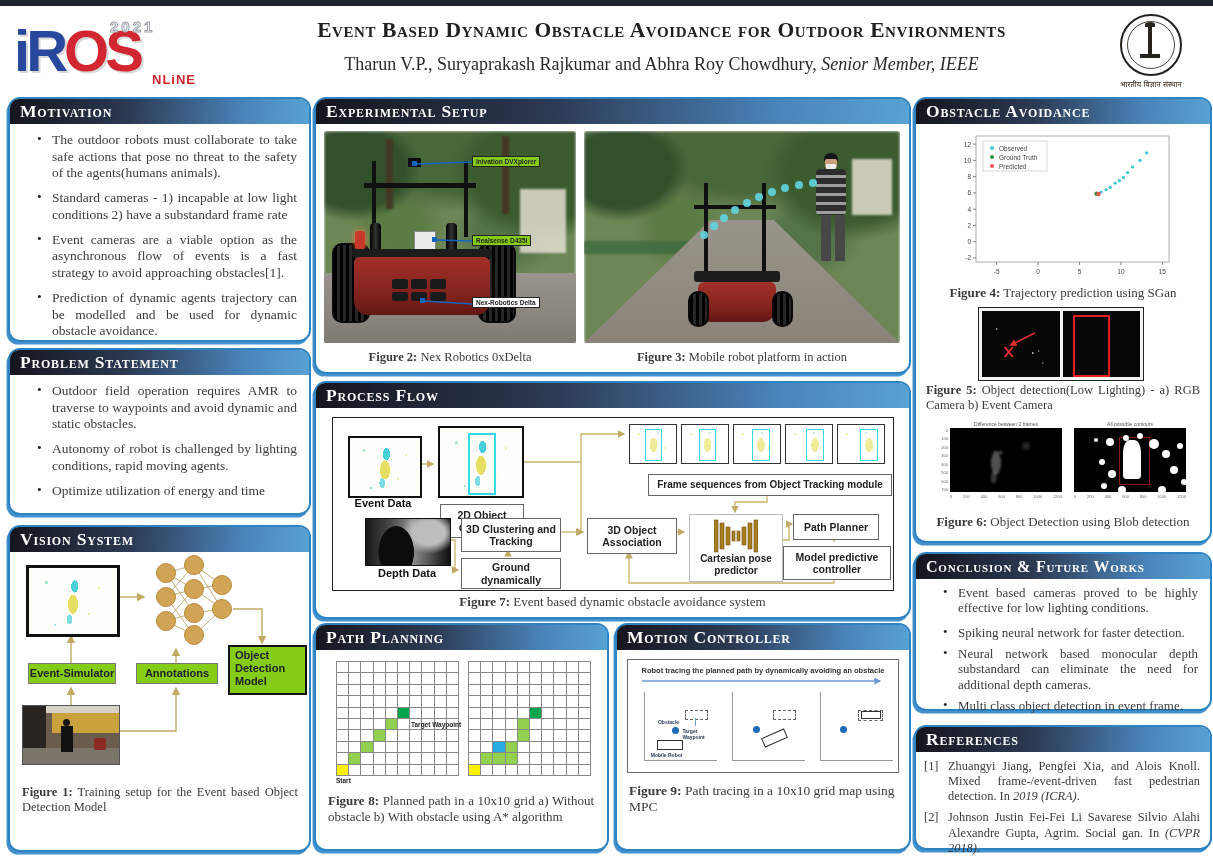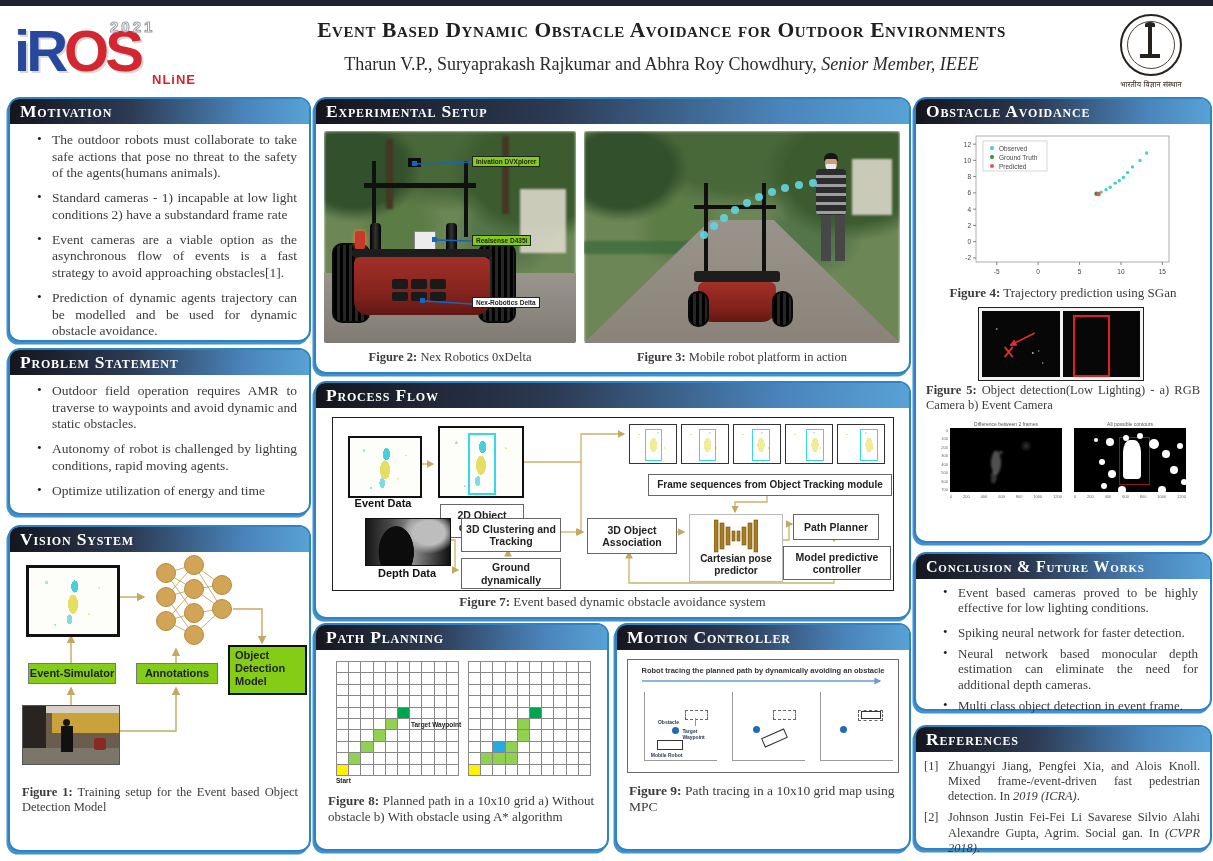--- a/index.html
+++ b/index.html
@@ -773,29 +773,32 @@
 
       <span>0</span>
           <span>200</span>
           <span>400</span>
           <span>600</span>
           <span>800</span>
           <span>1000</span>
           <span>1200</span>
         </div>
     </div>
+    <div class="cap ctr abs" style="left:0;top:415px;width:294px;font-size:13px;">
+      <span class="b">Figure 6:</span><span> Object Detection using Blob detection</span>
+    </div>
   </div>
 
   <div class="box" style="left:914px;top:552px;width:294px;height:155px;">
     <div class="box-hd" style="font-size:16px;">Conclusion &amp; Future Works</div>
     <ul class="bullets" style="font-size:13px;line-height:1.18;margin-top:6px;">
 
     <li style="margin-bottom:6px;"><span>Event based cameras proved to be highly effective for low lighting conditions.</span></li>
         <li style="margin-bottom:6px;margin-top:9px;"><span>Spiking neural network for faster detection.</span></li>
-        <li style="margin-bottom:6px;"><span>Neural network based monocular depth estimation can eliminate the need for additional depth cameras.</span></li>
+        <li style="margin-bottom:6px;"><span>Neural network based monocular depth substandard can eliminate the need for additional depth cameras.</span></li>
         <li style="margin-bottom:6px;"><span>Multi class object detection in event frame.</span></li>
       </ul>
   </div>
 
   <div class="box" style="left:914px;top:725px;width:294px;height:121px;">
     <div class="box-hd">References</div>
     <div class="refs">
 
         <div class="ref">
           <span class="ref-num">[1]</span>

